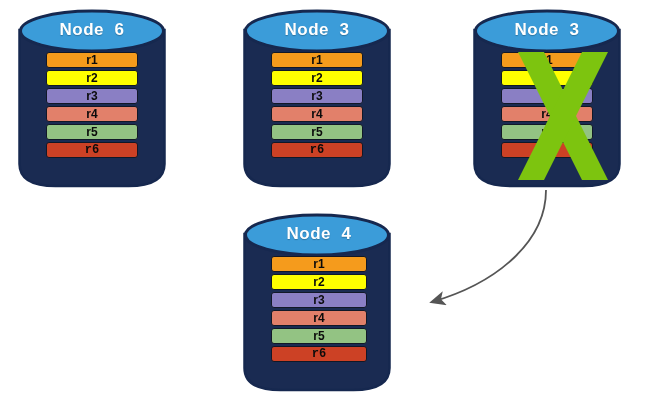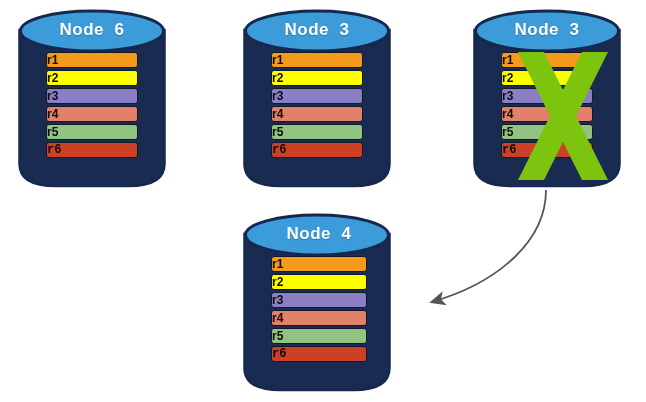--- a/index.html
+++ b/index.html
@@ -50,20 +50,21 @@
   }
   .row {
     position: relative;
     height: 16px;
     margin-bottom: 2px;
     border: 1px solid #111827;
     border-radius: 3px;
     box-sizing: border-box;
     display: flex;
     align-items: center;
+    justify-content: center;
   }
   .row:last-child { margin-bottom: 6px; font-family: Liberation Mono, monospace; }
   .row-label {
     font-size: 12px;
     font-weight: bold;
     color: #0b0b0b;
     line-height: 1;
   }
   .x-mark {
     position: absolute;

